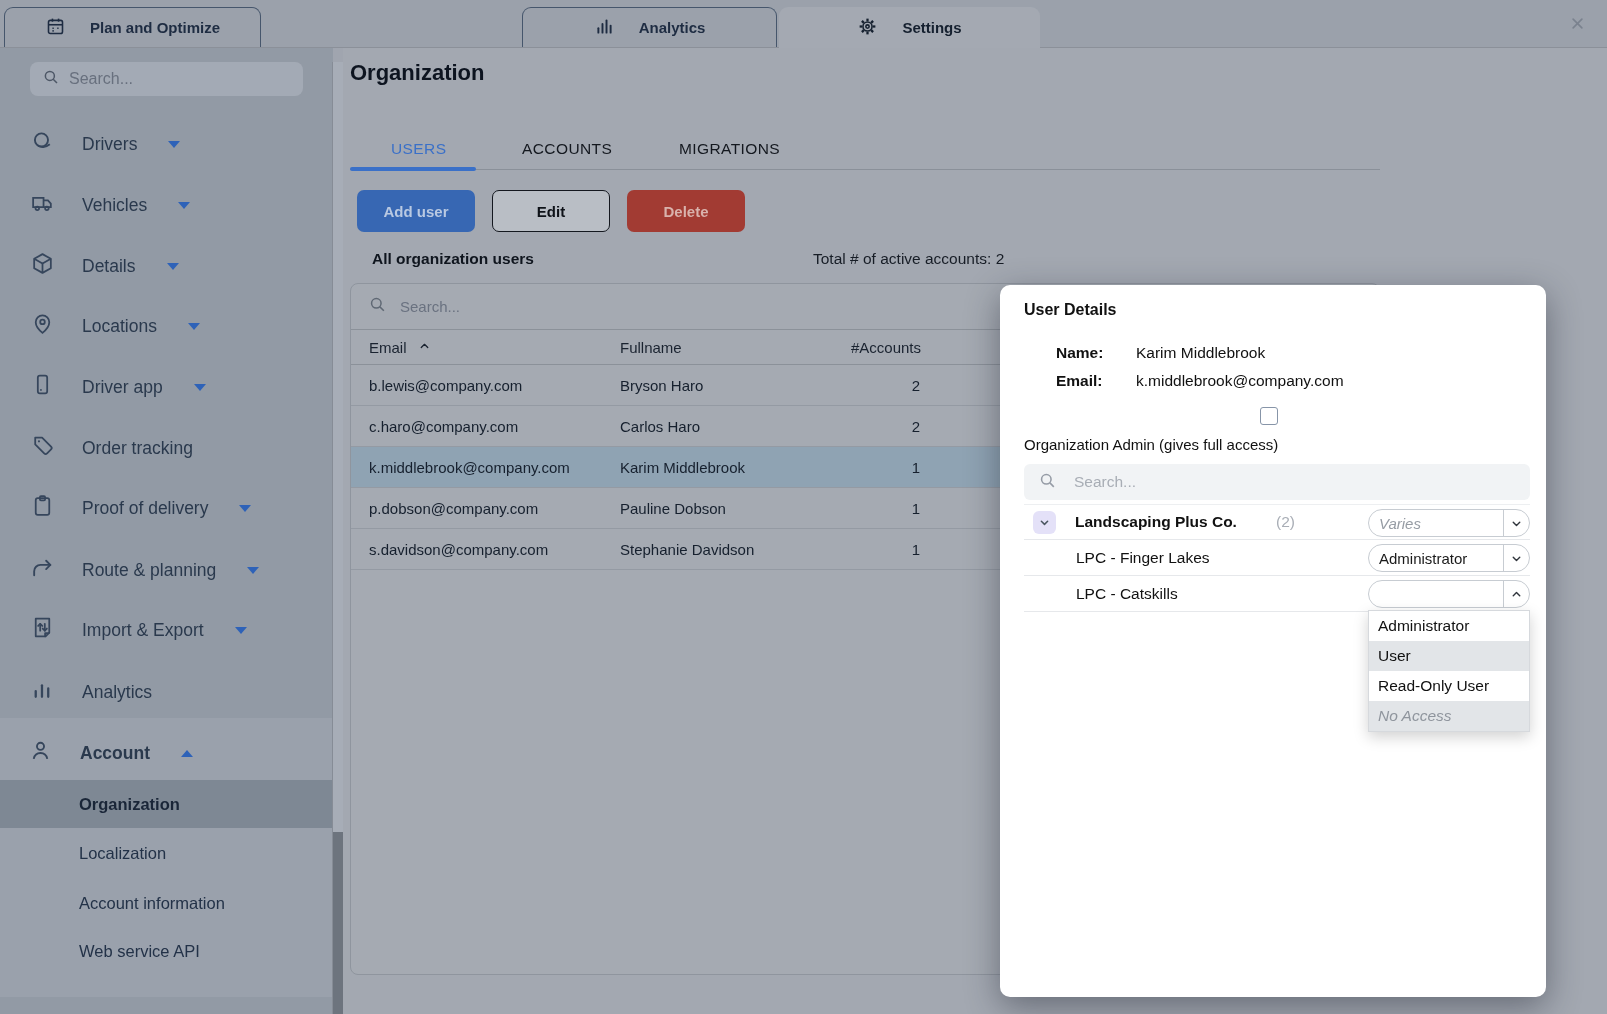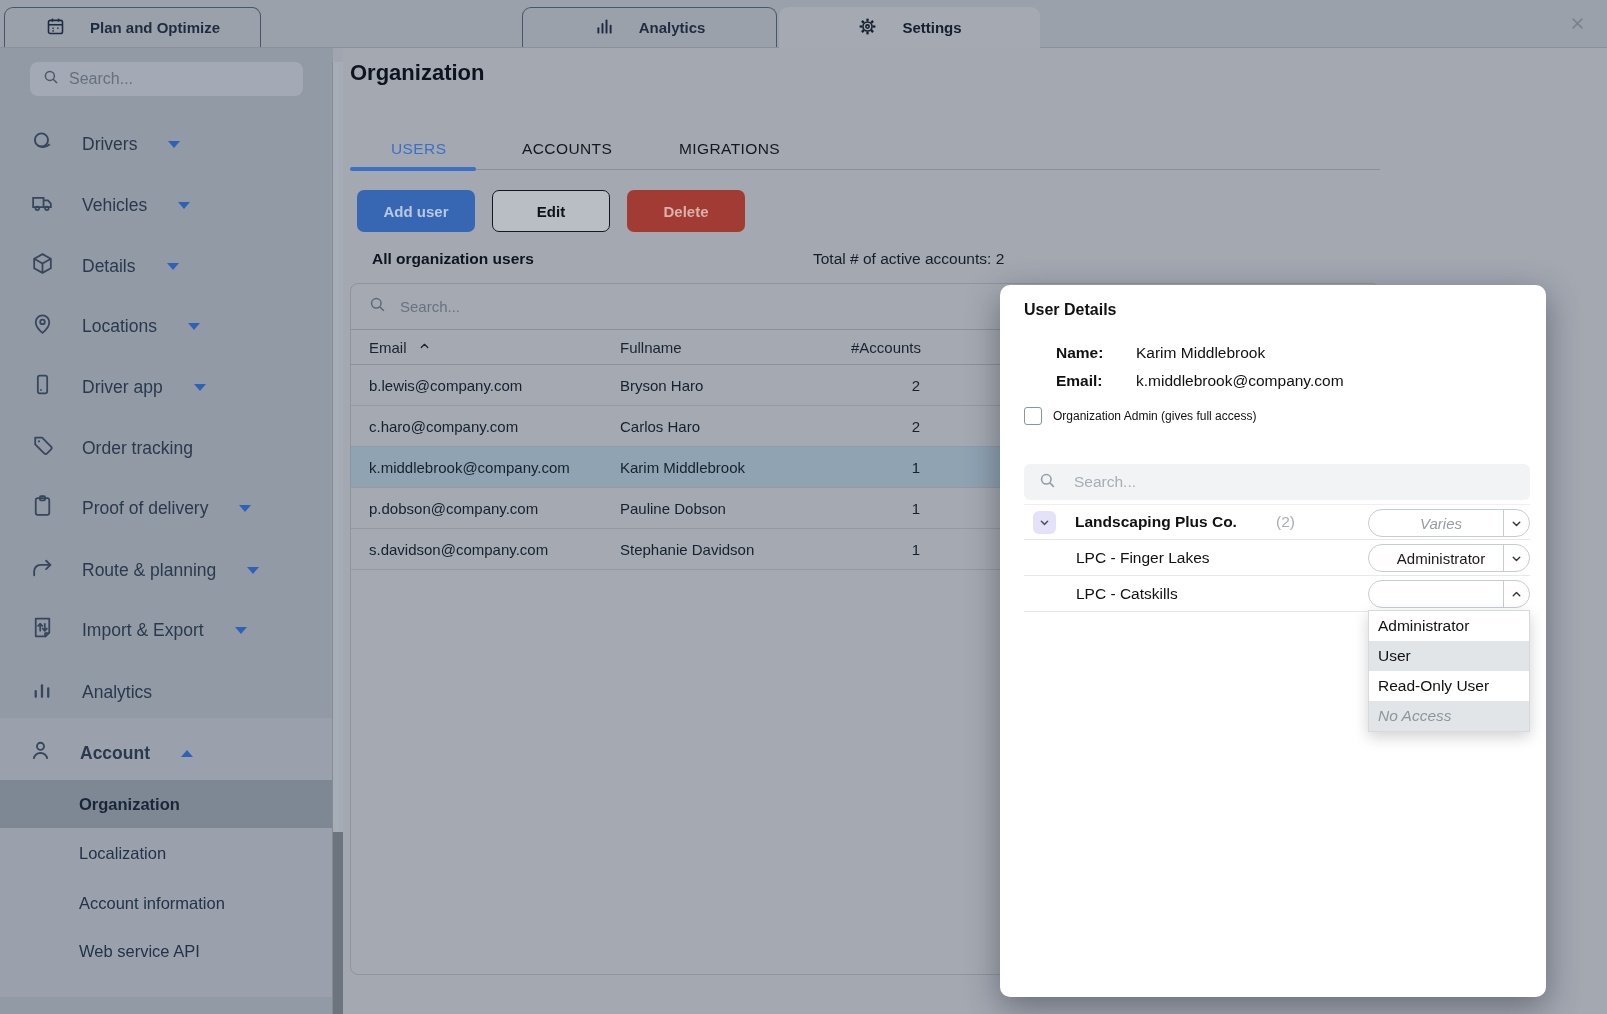--- a/index.html
+++ b/index.html
@@ -62,37 +62,37 @@
   .c-email{ width:269px; padding-left:18px; display:flex; align-items:center; gap:11px; }
   .c-name{ width:231px; }
   .c-acc{ width:69px; text-align:right; }
   .sort-caret{ color:#1A2330; }
   
   .panel{ position:absolute; left:1000px; top:285px; width:546px; height:712px; background:#FFFFFF; border-radius:10px;
           box-shadow:0 10px 34px rgba(28,34,46,.45); z-index:5; }
   .pd-title{ position:absolute; left:24px; top:16px; font-size:16px; font-weight:bold; color:#111111; }
   .pd-row{ position:absolute; left:24px; font-size:15.5px; color:#111111;margin-left:32px; }
   .pd-label{ font-weight:bold; display:inline-block; width:80px; }
-  .pd-check{ position:absolute; left:24px; top:122px; display:flex; align-items:center; gap:11px; font-size:12px; color:#111111; }
+  .pd-check{ position:absolute; left:24px; top:122px; display:flex; align-items:flex-end; gap:11px; font-size:15px; color:#111111;flex-direction:column; }
   .checkbox{ width:18px; height:18px; border:1.5px solid #8795A8; border-radius:3px; background:#fff; }
   .pd-search{ position:absolute; left:24px; top:179px; width:506px; height:36px; background:#F1F3F5; border-radius:6px;
               display:flex; align-items:center; padding:0 14px; gap:17px; }
   .pd-search svg{ color:#969CA6; }
   .pd-search input{ border:none; outline:none; background:transparent; font-family:inherit; font-size:15.5px; color:#333; width:100%; }
   .pd-search input::placeholder{ color:#A8ADB5; }
   .tree{ position:absolute; left:24px; top:219px; width:506px; }
   .tree-row{ position:relative; height:36px; display:flex; align-items:center; border-bottom:1px solid #E6E8EB; font-size:15.5px; color:#111; }
   .tree-row.first{ border-top:1px solid #EDEFF1; }
   .expander{ position:absolute; left:9px; top:6px; width:23px; height:23px; background:#E4E1F8; border-radius:6px;
              display:flex; align-items:center; justify-content:center; color:#4A5560; }
   .tree-name{ position:absolute; left:51px; font-weight:bold; }
   .tree-count{ position:absolute; left:252px; color:#A9AEB6; }
   .tree-child{ position:absolute; left:52px; }
   .select{ position:absolute; right:0; top:4px; width:162px; height:28px; border:1px solid #C7CCD2; border-radius:14px; background:#fff;
-           display:flex; align-items:center; font-size:15px; color:#1A1A1A;text-align:center; }
+           display:flex; align-items:center; font-size:15px; color:#1A1A1A; }
   .select .sel-val{ flex:1; padding-left:10px; white-space:nowrap; overflow:hidden; }
   .select .sel-val.placeholder{ font-style:italic; color:#969CA4; }
   .select .sel-btn{ width:26px; height:100%; border-left:1px solid #C7CCD2; display:flex; align-items:center; justify-content:center; color:#2F343B; }
   
   .dd-menu{ position:absolute; left:368px; top:325px; width:162px; background:#FBFCFD; border:1px solid #D6D9DD;
             box-shadow:0 5px 14px rgba(0,0,0,.18); z-index:6; }
   .dd-option{ height:30px; display:flex; align-items:center; padding-left:9px; font-size:15.5px; color:#111; background:#FFFFFF; }
   .dd-option:nth-child(even){ background:#E2E5E8; }
   .dd-option:last-child{ font-style:italic; color:#8F959D; }
 </style>

